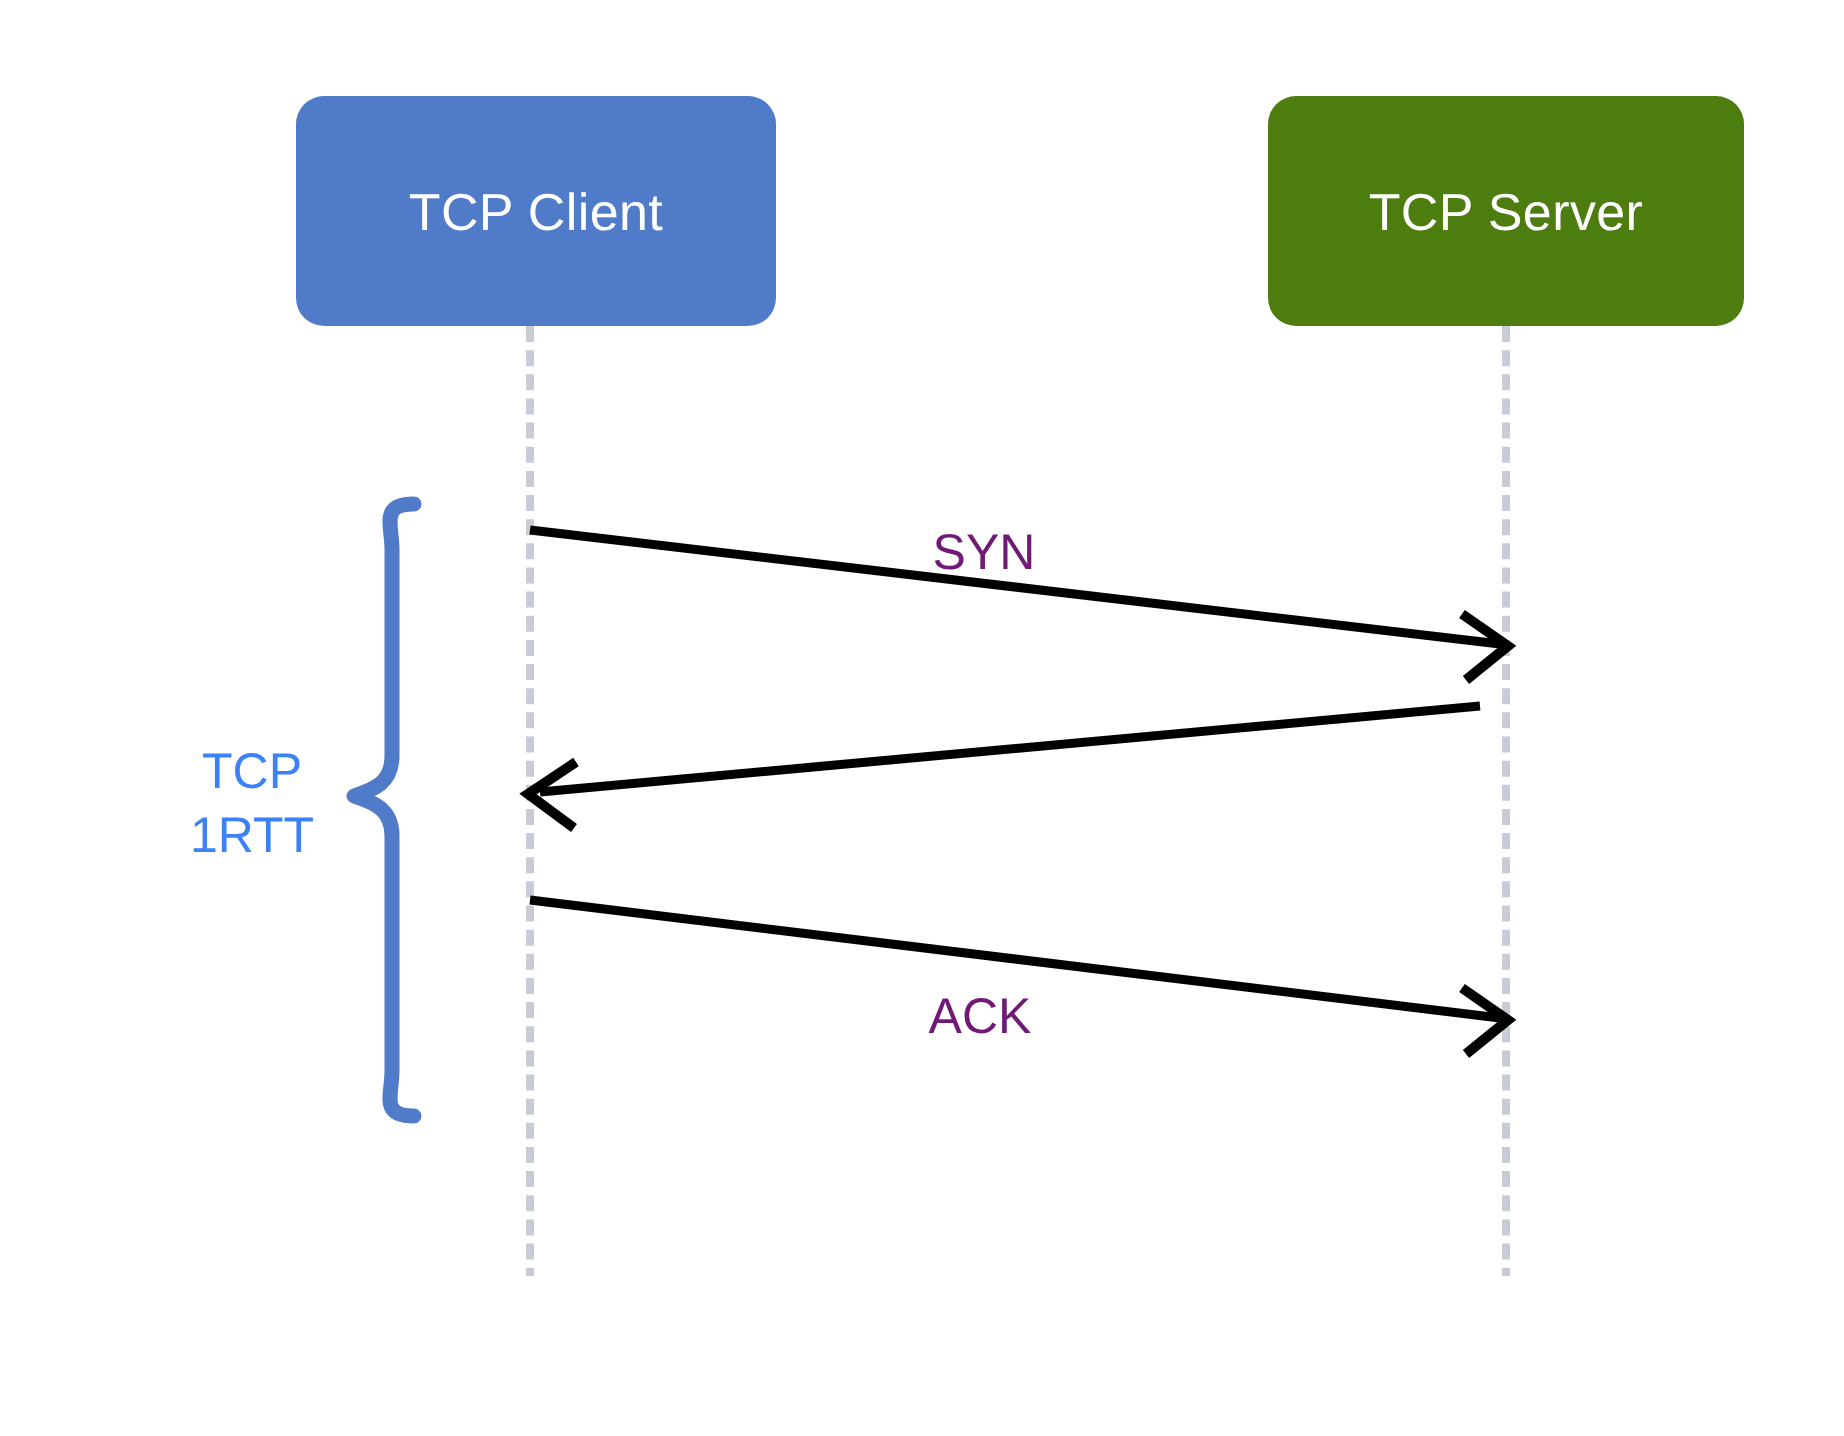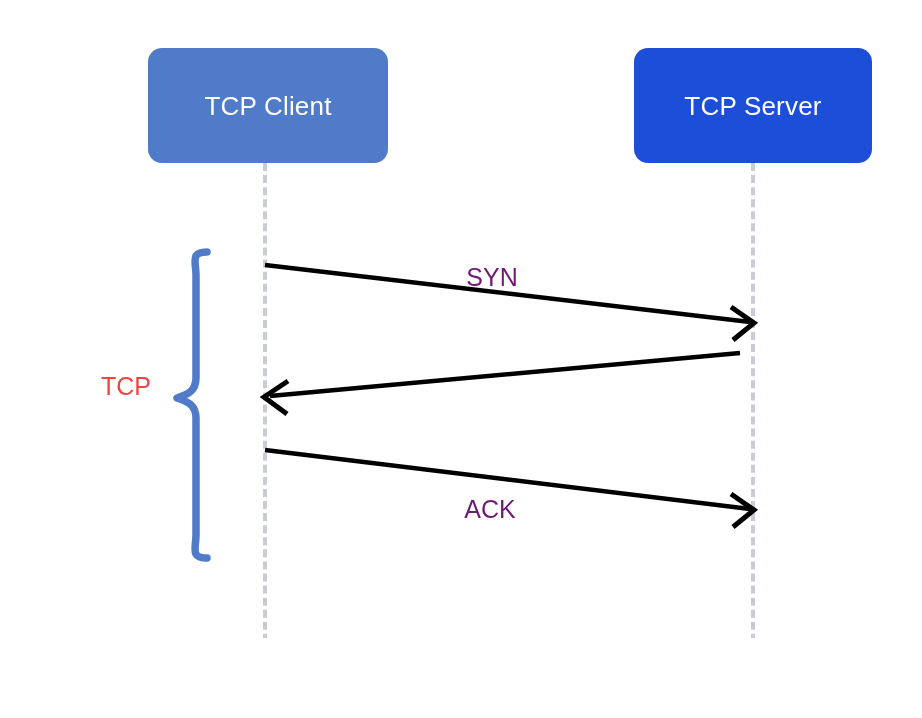--- a/index.html
+++ b/index.html
@@ -84,37 +84,37 @@
   #label-synack   { left: 492px; top: 352px; }
   #label-ack      { left: 490px; top: 509px; }
 
   #rtt-text {
     position: absolute;
     left: 78px;
     top: 370px;
     width: 96px;
     text-align: center;
     font-size: 25px;
-    color: #ef4444;
+    color: #3b82f6;
     font-family: "Liberation Sans", sans-serif;
     line-height: 1.28;
     user-select: none;
   }
   #rtt-text span { display: block; }
 </style>
 </head>
 <body>
 
 <div id="canvas">
 
   <div class="node-box" id="client-box" style="background:#4f7bc8;">
     <span class="node-label">TCP Client</span>
   </div>
 
-  <div class="node-box" id="server-box" style="background:#1d4ed8;">
+  <div class="node-box" id="server-box" style="background:#4d7c0f;">
     <span class="node-label">TCP Server</span>
   </div>
 
   <div class="lifeline" id="client-lifeline" style="border-left-color:#c9ccd4;"></div>
   <div class="lifeline" id="server-lifeline" style="border-left-color:#c9ccd4;"></div>
 
   <svg class="overlay" viewBox="0 0 922 718">
 
     <g>
       <line x1="265" y1="265" x2="750" y2="322" stroke="#000000" stroke-width="4.5" stroke-linecap="butt"></line>
@@ -138,15 +138,16 @@
              C 186,401 196,404 196,418
              L 196,535
              C 196,548 190,558 207,558" fill="none" stroke="#4f7bc8" stroke-width="7.5" stroke-linecap="round" stroke-linejoin="round"></path>
   </svg>
 
   <div class="msg-label" id="label-syn">SYN</div>
   <div class="msg-label" id="label-ack">ACK</div>
 
   <div id="rtt-text">
     <span>TCP</span>
+    <span>1RTT</span>
   </div>
 
 </div>
 
 </body></html>

